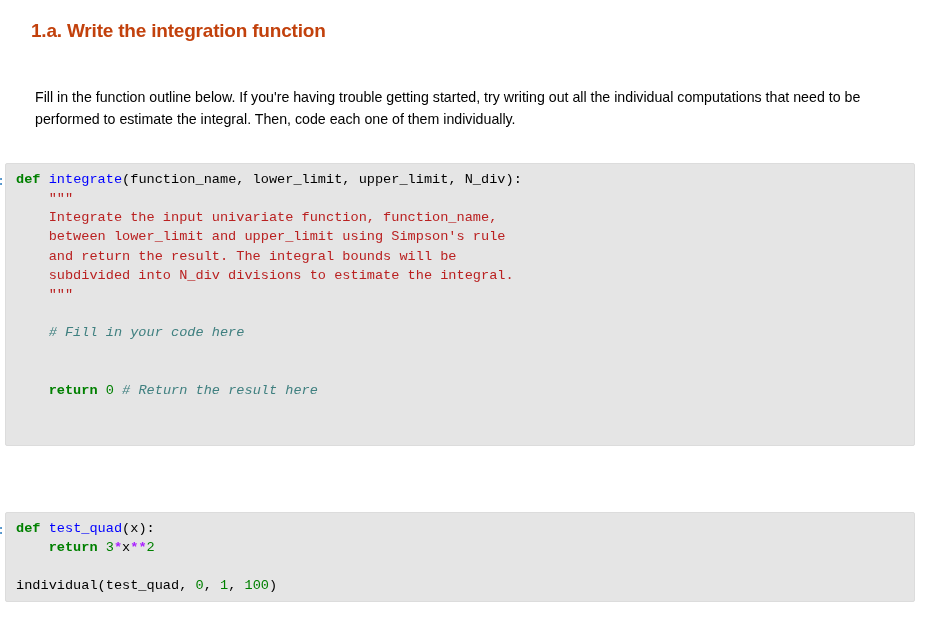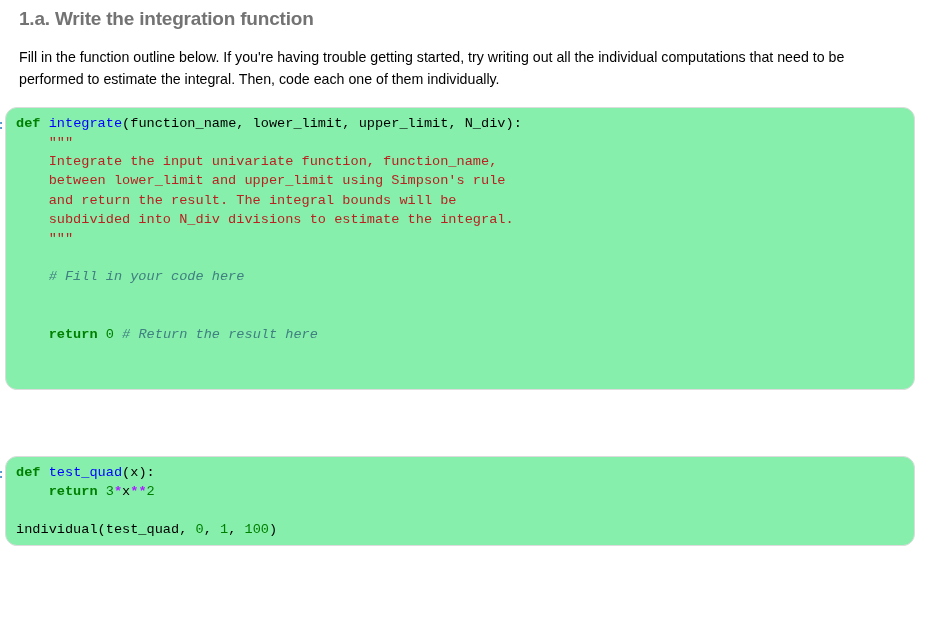--- a/index.html
+++ b/index.html
@@ -25,30 +25,30 @@
 
   
   .md-block {
     padding: 0 20px 0 19px;
   }
   .md-heading {
     font-family: "Liberation Sans", sans-serif;
     font-size: 19px;
     font-weight: bold;
     letter-spacing: -0.2px;
-    color: #737373;
-    margin: 0;
+    color: #c2410c;
+    margin: 12px;
     line-height: 1.2;
   }
   .md-para {
     font-family: "Liberation Sans", sans-serif;
     font-size: 14.2px;
     line-height: 22px;
     color: #000000;
-    margin: 0;
+    margin: 16px;
     max-width: 872px;
   }
 
   
   .cell-row {
     display: flex;
     align-items: flex-start;
   }
   .prompt {
     width: 10px;
@@ -60,23 +60,23 @@
     line-height: 19px;
     color: #307fc1;
     text-align: right;
     overflow: hidden;
     white-space: nowrap;
     box-sizing: border-box;
   }
   .code-cell {
     flex: 1;
     margin-right: 12px;
-    background: #86efac;
+    background: #e5e5e5;
     border: 1px solid #dcdcdc;
-    border-radius: 12px;
+    border-radius: 2px;
     box-sizing: border-box;
     overflow: hidden;
   }
   .code-cell-inner {
     padding: 6px 6px 6px 10px;
   }
   pre.code {
     margin: 0;
     font-family: "Liberation Mono", monospace;
     font-size: 13.6px;

